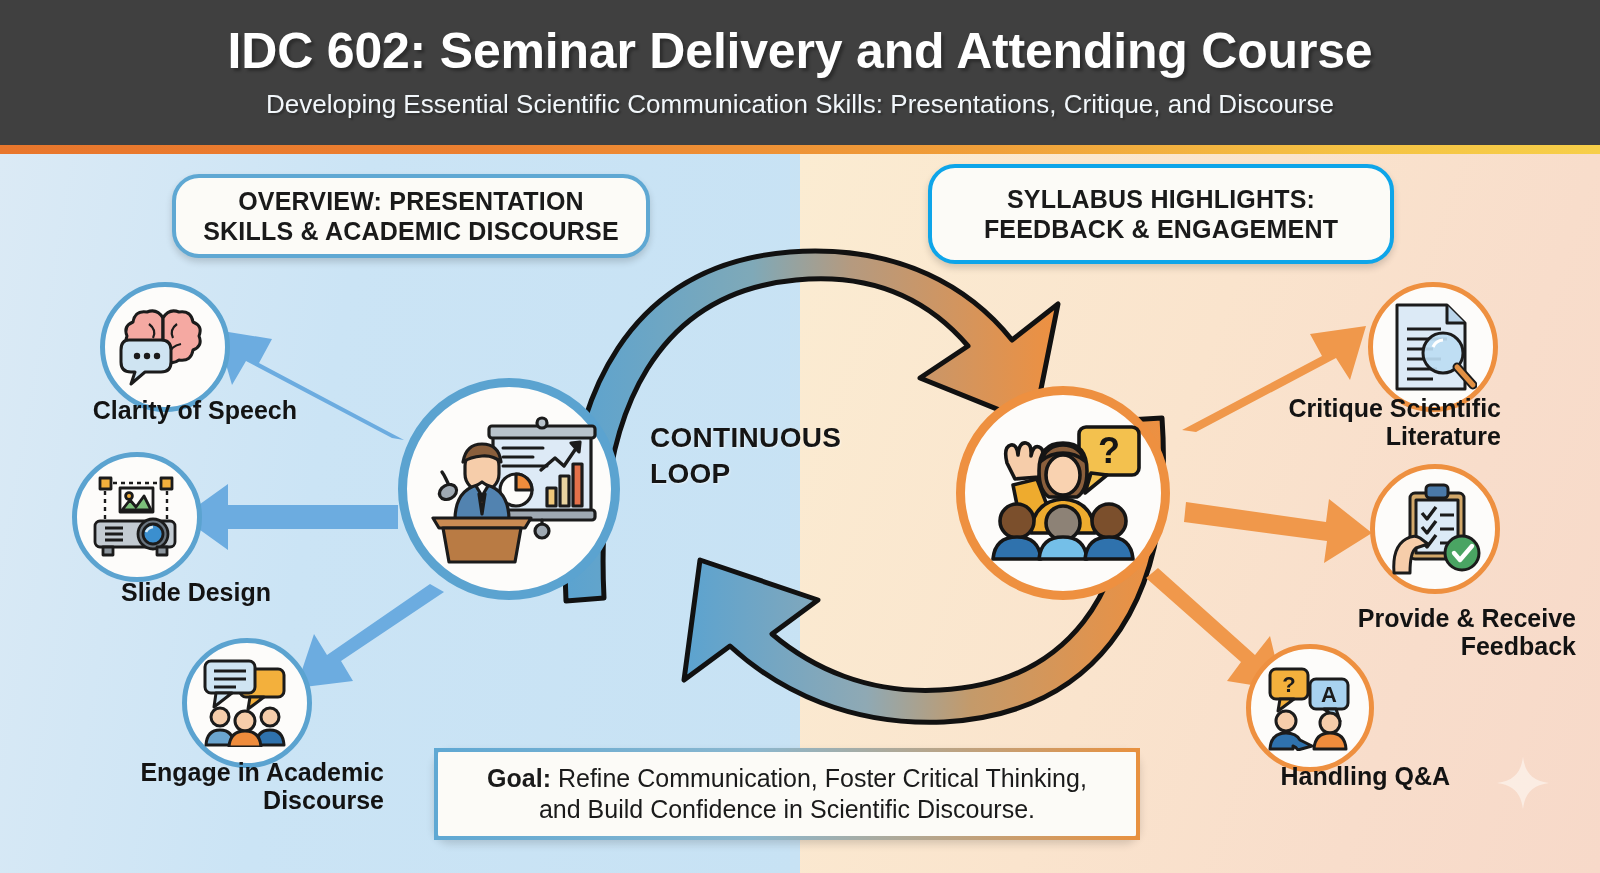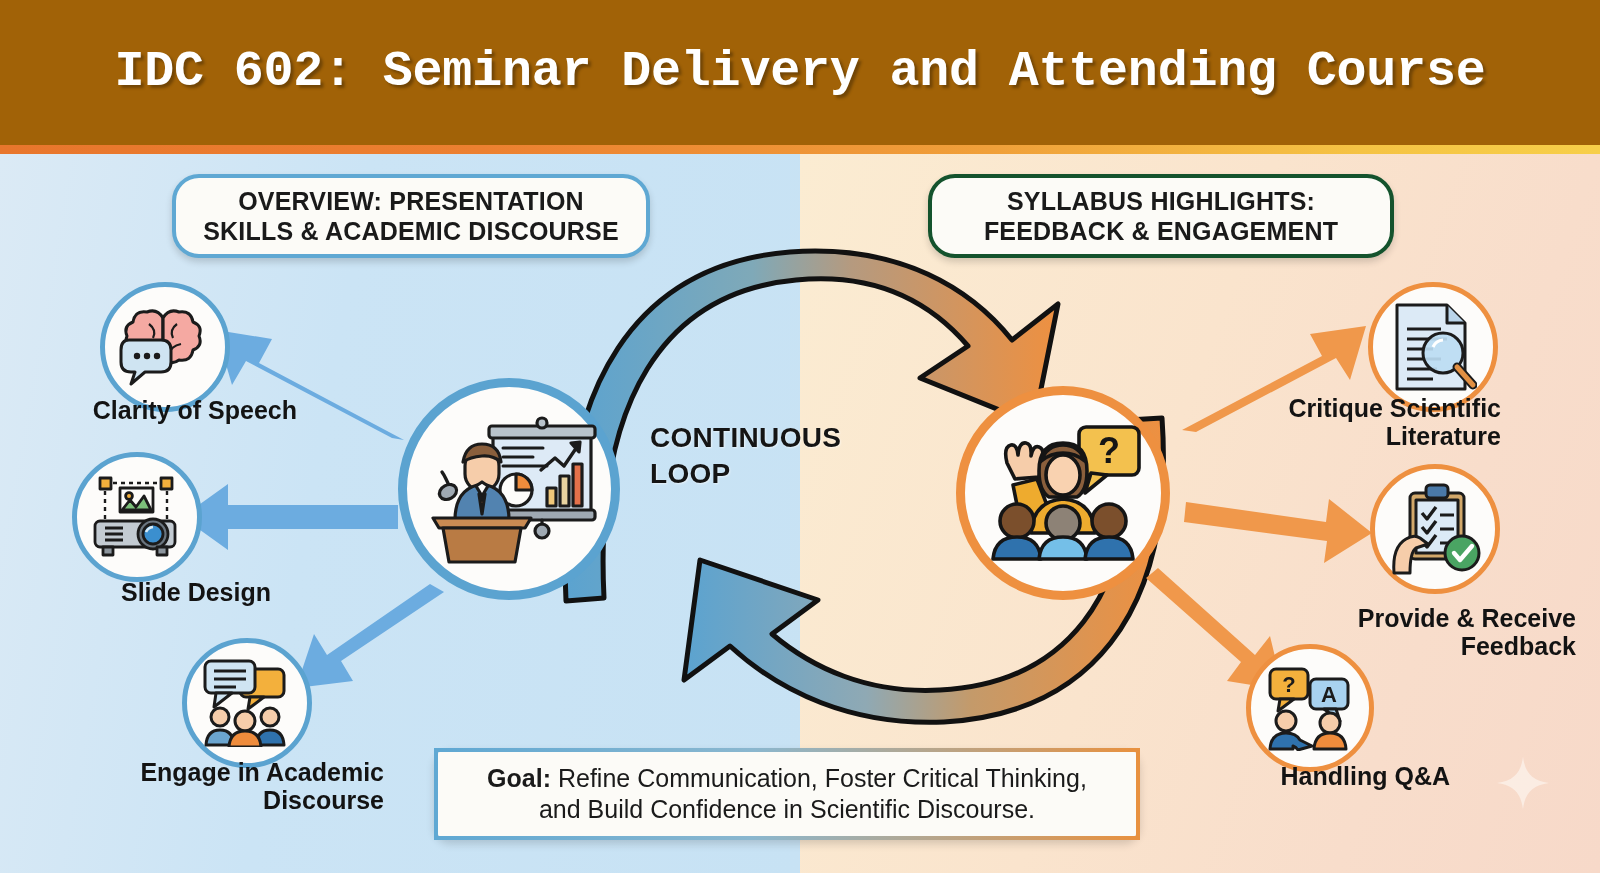--- a/index.html
+++ b/index.html
@@ -6,23 +6,23 @@
   html, body {
     width: 1600px; height: 873px;
     font-family: "Liberation Sans", sans-serif;
     overflow: hidden; background: #fff;
   }
   #stage { position: relative; width: 1600px; height: 873px; overflow: hidden; }
 
   
   #header {
     position: absolute; left: 0; top: 0; width: 1600px; height: 145px;
-    background: #a16207;
+    background: #404040;
     display: flex; flex-direction: column;
-    align-items: center; justify-content: center; font-family: Liberation Mono, monospace;
+    align-items: center; justify-content: center;
   }
   #header-title {
     font-size: 50px; font-weight: bold; color: #ffffff;
     letter-spacing: -0.2px; line-height: 1.05;
     text-shadow: 3px 3px 3px rgba(0,0,0,0.30);
     white-space: nowrap;
   }
   #header-sub {
     margin-top: 11px;
     font-size: 26px; color: #f2f7fb; font-weight: 400;
@@ -54,21 +54,21 @@
     background: #fcfbf7;
     border-radius: 27px;
     display: flex; align-items: center; justify-content: center;
     text-align: center;
     font-size: 25px; font-weight: bold; color: #1a1a1a;
     line-height: 1.22;
     letter-spacing: 0.2px;
     box-shadow: 0 4px 7px rgba(0,0,0,0.16);
   }
   #pill-left  { left: 172px; top: 174px; width: 478px; height: 84px; border: 4px solid #5fa8d3; }
-  #pill-right { left: 928px; top: 174px; width: 466px; height: 84px; border: 4px solid #14532d; }
+  #pill-right { left: 928px; top: 164px; width: 466px; height: 100px; border: 4px solid #0ea5e9; }
 
   
   .hub {
     position: absolute; border-radius: 50%;
     background: #fdfcfa;
     display: flex; align-items: center; justify-content: center;
   }
   #hub-left  { left: 398px; top: 378px; width: 222px; height: 222px; border: 9px solid #5ba3d0; }
   #hub-right { left: 956px; top: 386px; width: 214px; height: 214px; border: 9px solid #ee9040; }
 
@@ -131,20 +131,21 @@
 
   <div id="bg-left"></div>
   <div id="bg-right"></div>
 
   <svg class="sparkle" style="left:1496px;top:756px;" viewBox="0 0 100 100">
     <path d="M50 2 C54 32 68 46 98 50 C68 54 54 68 50 98 C46 68 32 54 2 50 C32 46 46 32 50 2 Z" fill="#fdf3ec"></path>
   </svg>
 
   <div id="header">
     <div id="header-title">IDC 602: Seminar Delivery and Attending Course</div>
+    <div id="header-sub">Developing Essential Scientific Communication Skills: Presentations, Critique, and Discourse</div>
   </div>
   <div id="header-rule"></div>
 
   <svg id="arrow-layer" viewBox="0 0 1600 873">
     <defs>
       <linearGradient id="gradTop" x1="0" y1="0" x2="1" y2="0">
         <stop offset="0%" stop-color="#5ba3d0"></stop>
         <stop offset="38%" stop-color="#7fa9b8"></stop>
         <stop offset="58%" stop-color="#b59a7f"></stop>
         <stop offset="100%" stop-color="#ee9040"></stop>

